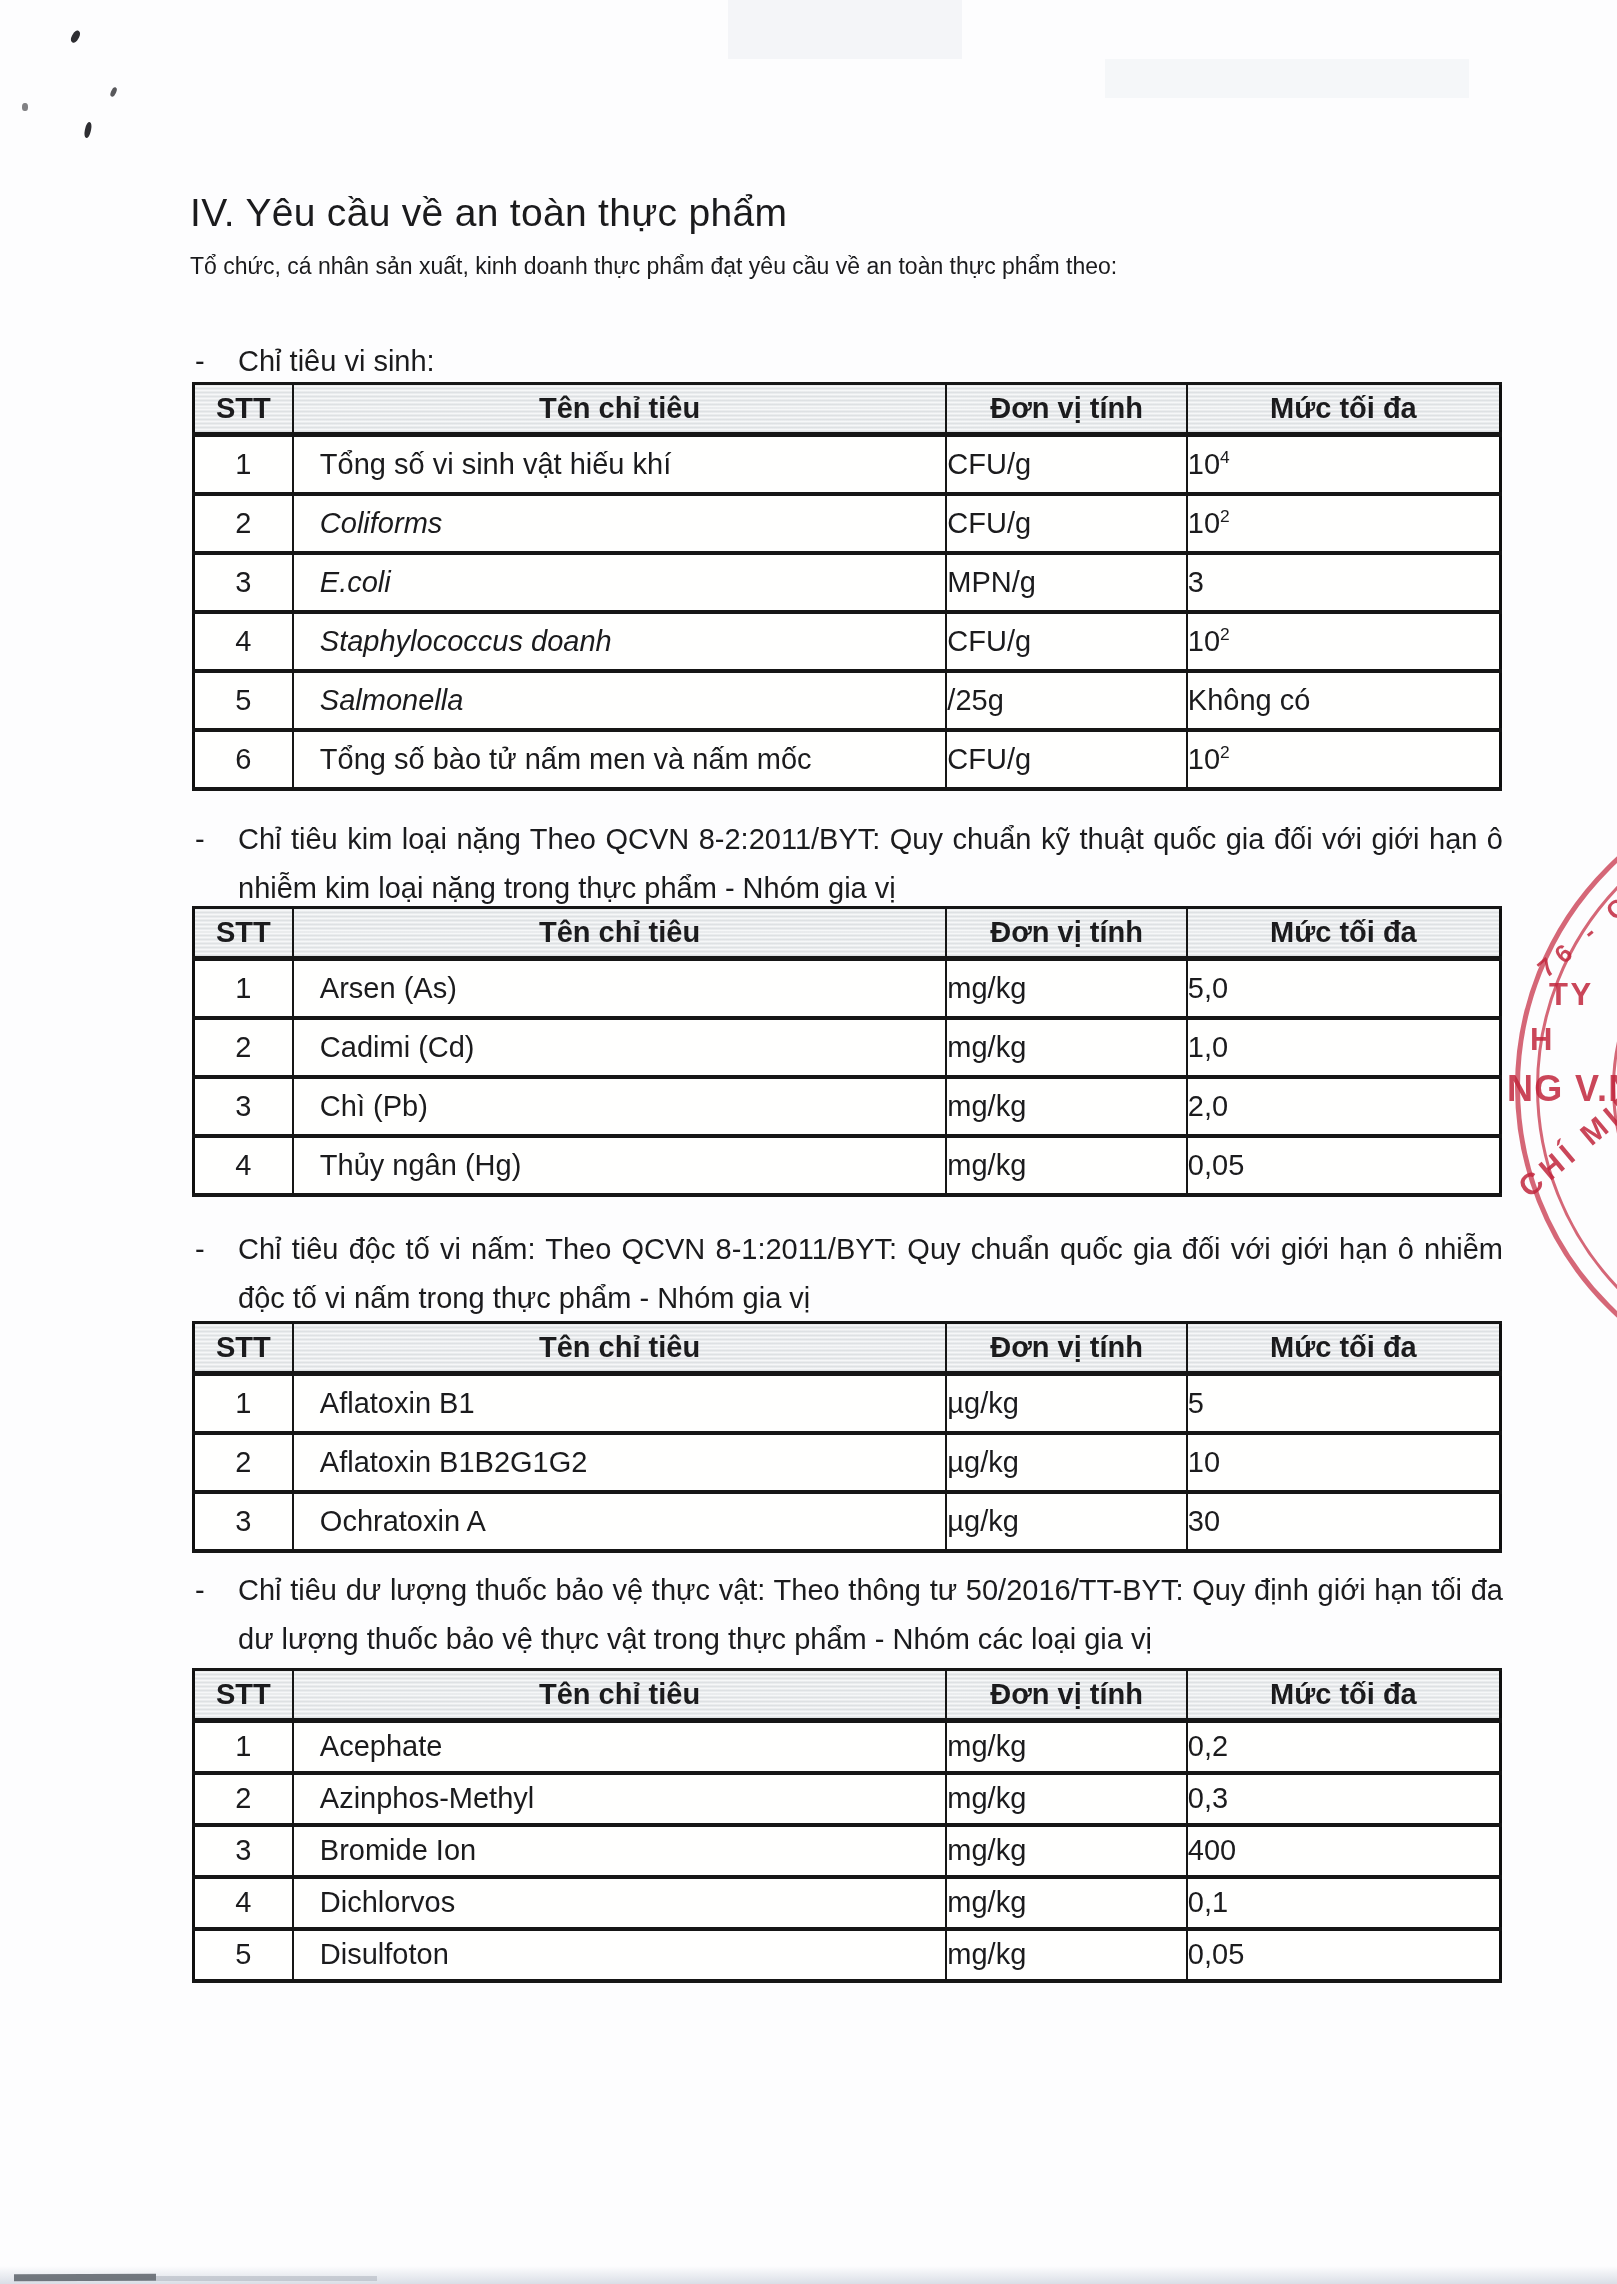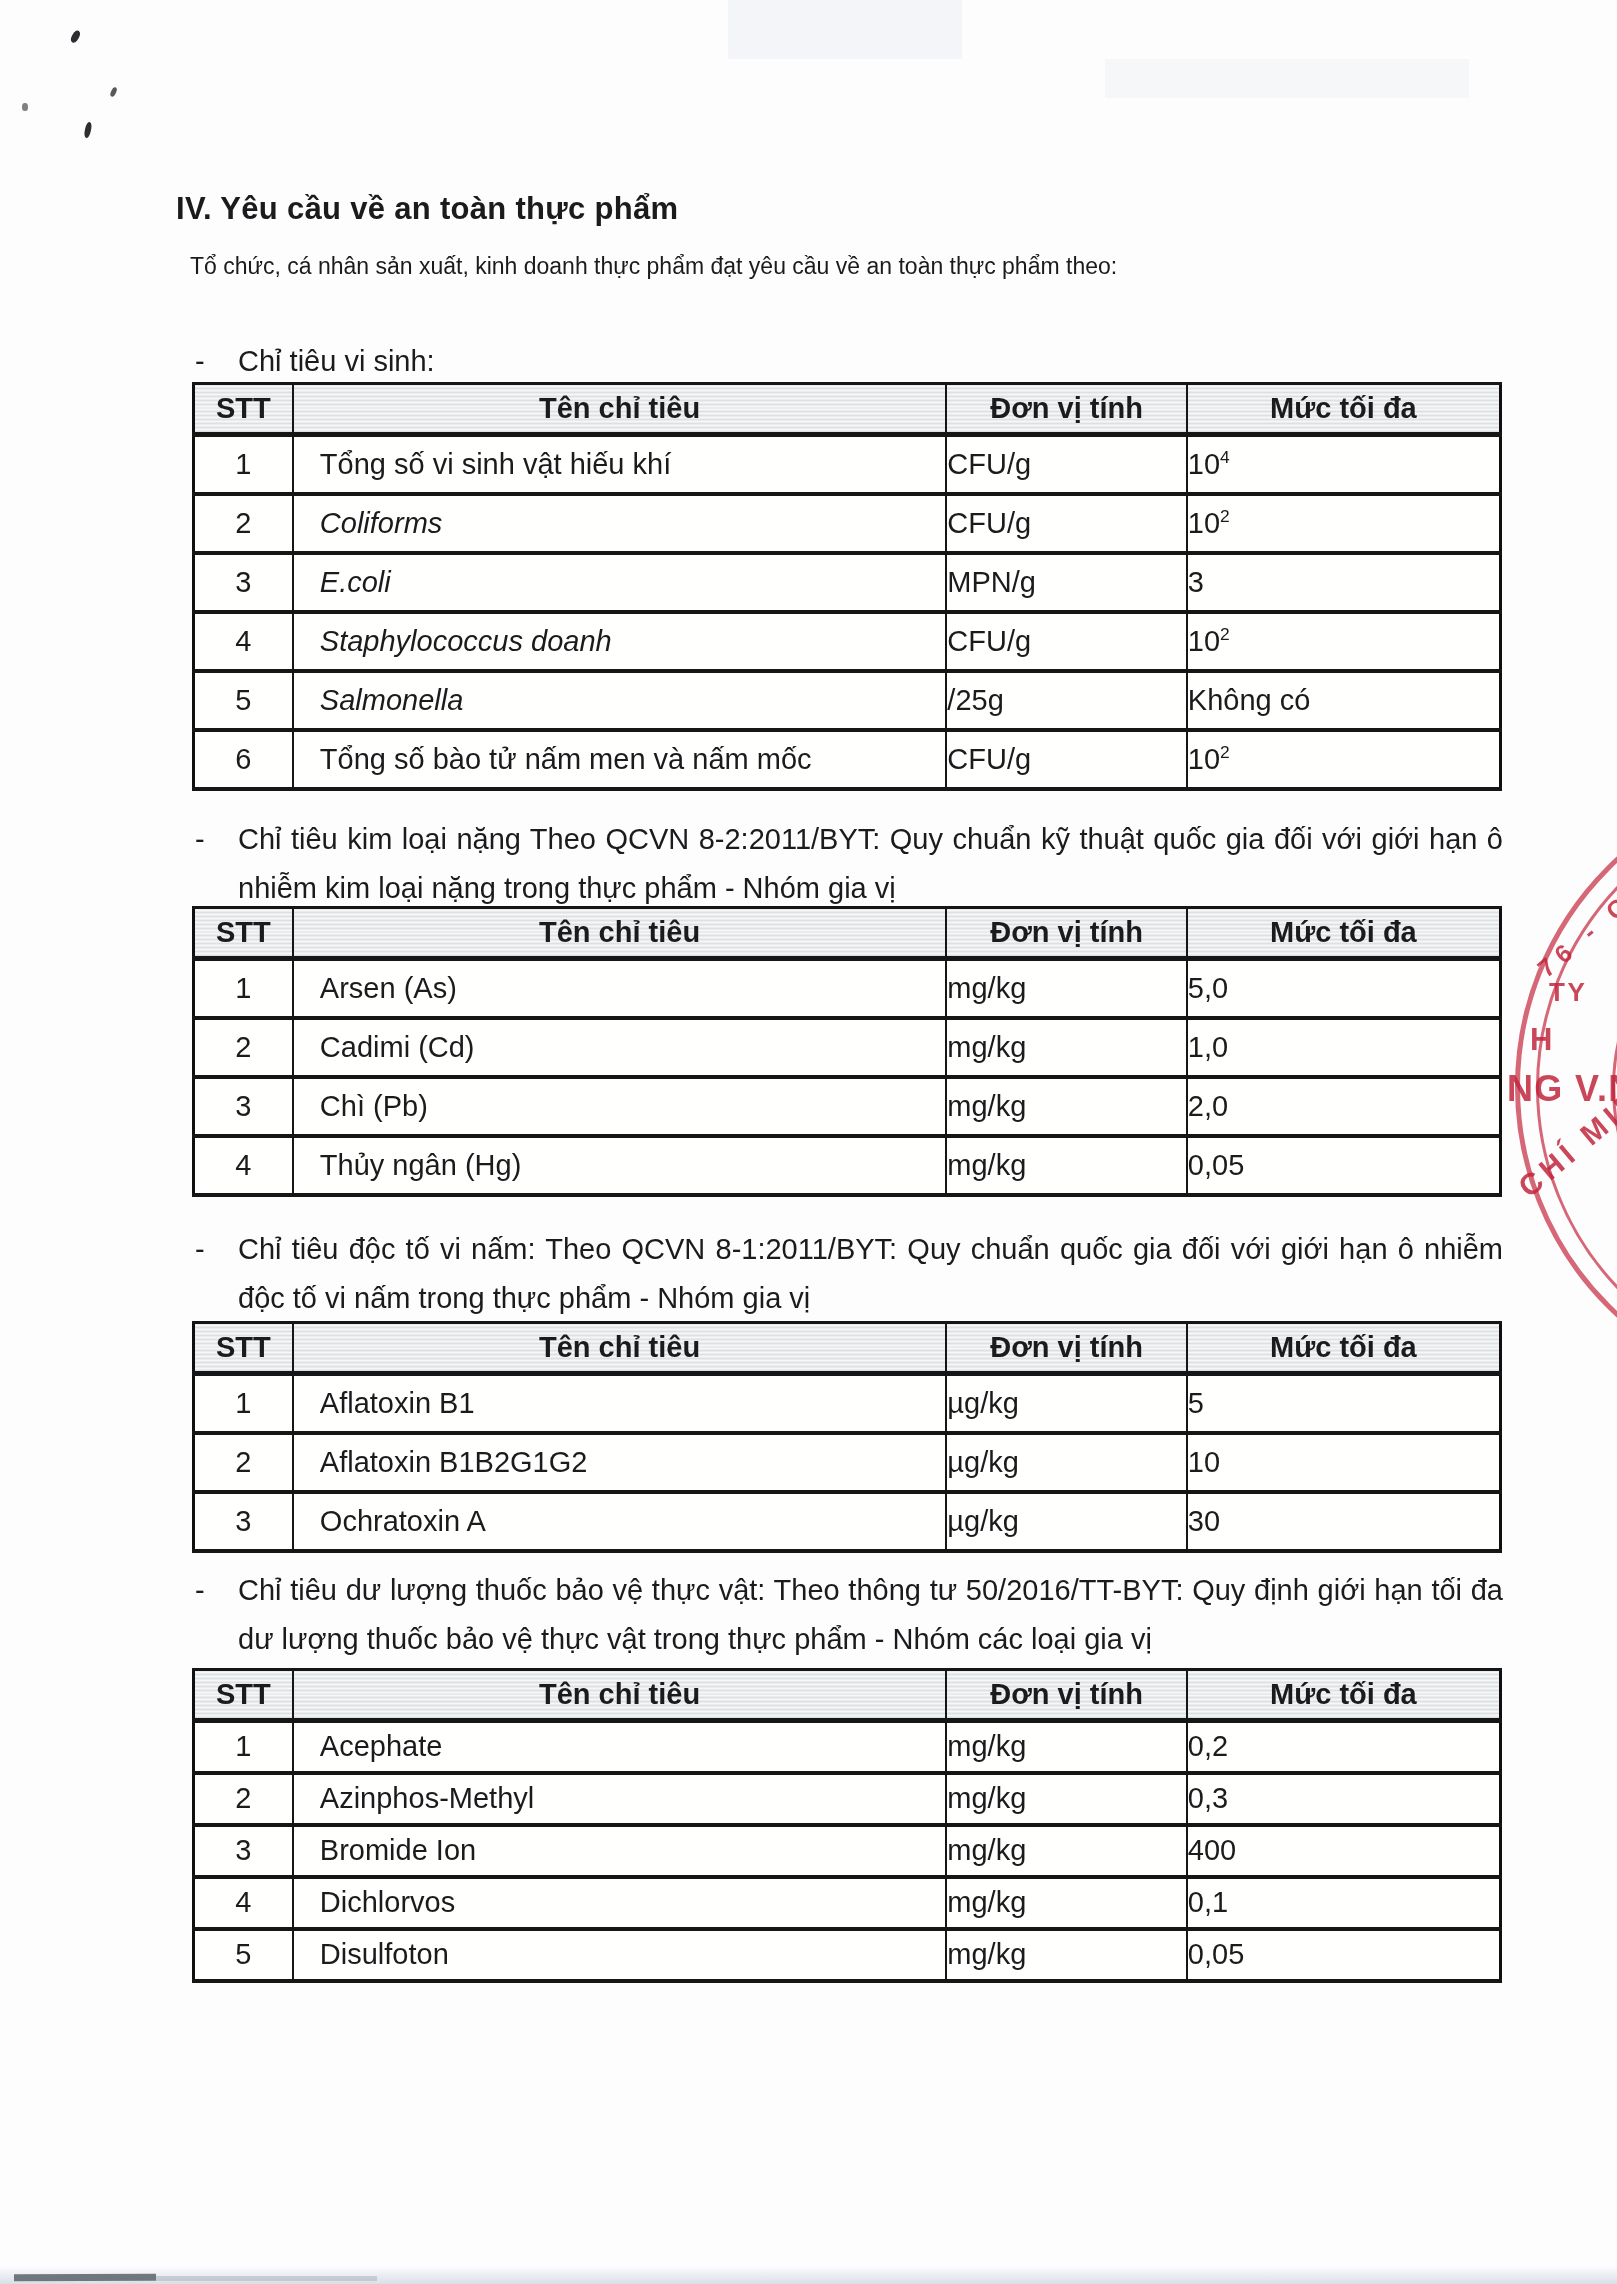--- a/index.html
+++ b/index.html
@@ -11,23 +11,23 @@
     width: 1618px;
     height: 2284px;
     margin: 0 auto;
     background: #fdfdfe;
     overflow: hidden;
     color: #1b1b1d;
   }
 
   .title {
     position: absolute;
-    left: 176px; top: 191px;
-    font-size: 31px;
-    font-weight: bold;
+    left: 190px; top: 191px;
+    font-size: 39px;
+    font-weight: normal;
     letter-spacing: 0.3px;
   }
 
   .intro {
     position: absolute;
     left: 190px; top: 242px;
     width: 1311px;
     font-size: 23px;
     line-height: 48px;
     text-align: justify;
@@ -116,21 +116,21 @@
     color: rgba(193,38,60,0.85);
     font-weight: bold;
     white-space: nowrap;
   }
   .st-arc-top {
     left: 1532px; top: 961px;
     font-size: 25px; letter-spacing: 7.8px;
     transform: rotate(-40deg);
     transform-origin: left top;
   }
-  .st-ty { left: 1549px; top: 977px; font-size: 26px; letter-spacing: 2.6px; }
+  .st-ty { left: 1549px; top: 977px; font-size: 31px; letter-spacing: 2.6px; }
   .st-h  { left: 1530px; top: 1022px; font-size: 31px; }
   .st-ngvn { left: 1507px; top: 1068px; font-size: 36px; letter-spacing: 1.3px; }
   .st-arc-bottom {
     left: 1512px; top: 1178px;
     font-size: 30px; letter-spacing: 5.2px;
     transform: rotate(-40deg);
     transform-origin: left top;
   }
 
   

